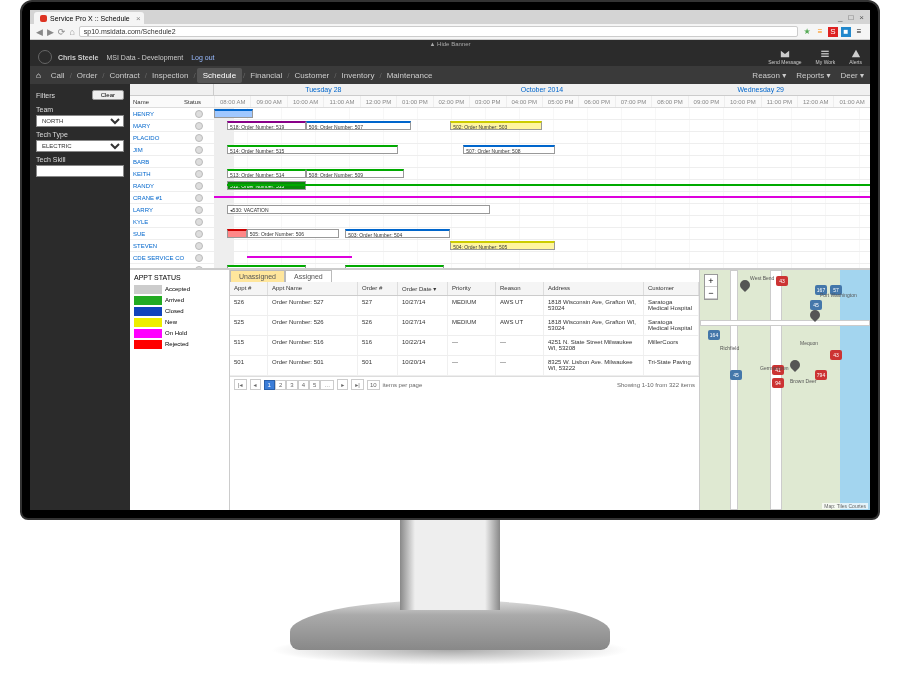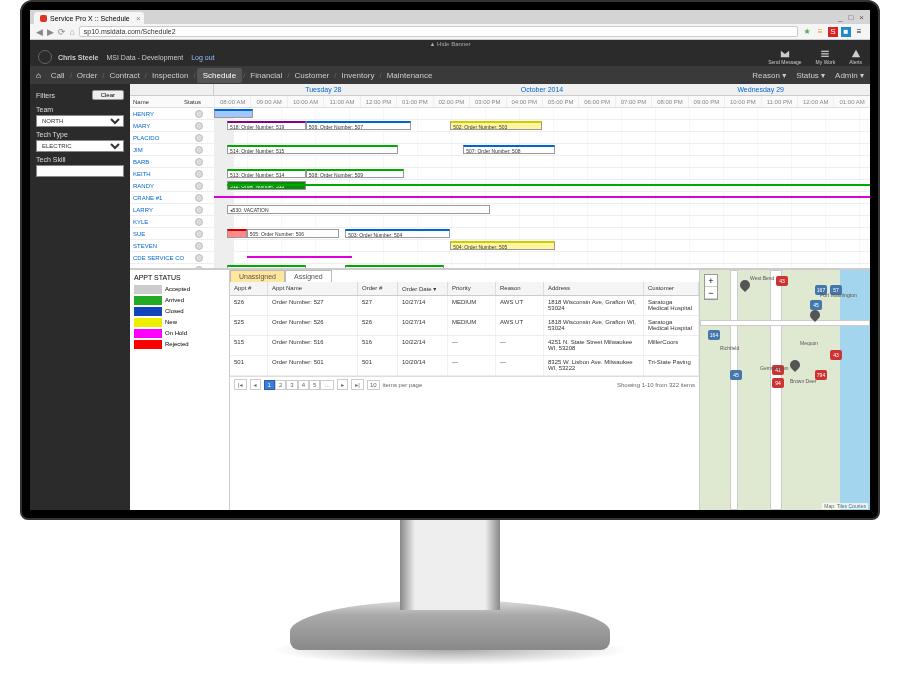--- a/index.html
+++ b/index.html
@@ -179,22 +179,22 @@
       <span>Alerts</span>
     </div>
   </div>
 </div>
 
 <div class="nav">
   <span class="home-icon">⌂</span>
   <span id="nav-items"><span class="nav-item">Call</span><span class="nav-sep">/</span><span class="nav-item">Order</span><span class="nav-sep">/</span><span class="nav-item">Contract</span><span class="nav-sep">/</span><span class="nav-item">Inspection</span><span class="nav-sep">/</span><span class="nav-item active">Schedule</span><span class="nav-sep">/</span><span class="nav-item">Financial</span><span class="nav-sep">/</span><span class="nav-item">Customer</span><span class="nav-sep">/</span><span class="nav-item">Inventory</span><span class="nav-sep">/</span><span class="nav-item">Maintenance</span></span>
   <div class="nav-right">
     <span>Reason ▾</span>
-    <span>Status ▾</span>
-    <span>Admin ▾</span>
+    <span>Reports ▾</span>
+    <span>Deer ▾</span>
   </div>
 </div>
 
 <div class="app-body">
   <div class="sidebar">
     <div class="filters-head">
       <span>Filters</span>
       <button>Clear</button>
     </div>
     <div class="filter-label">Team</div>

